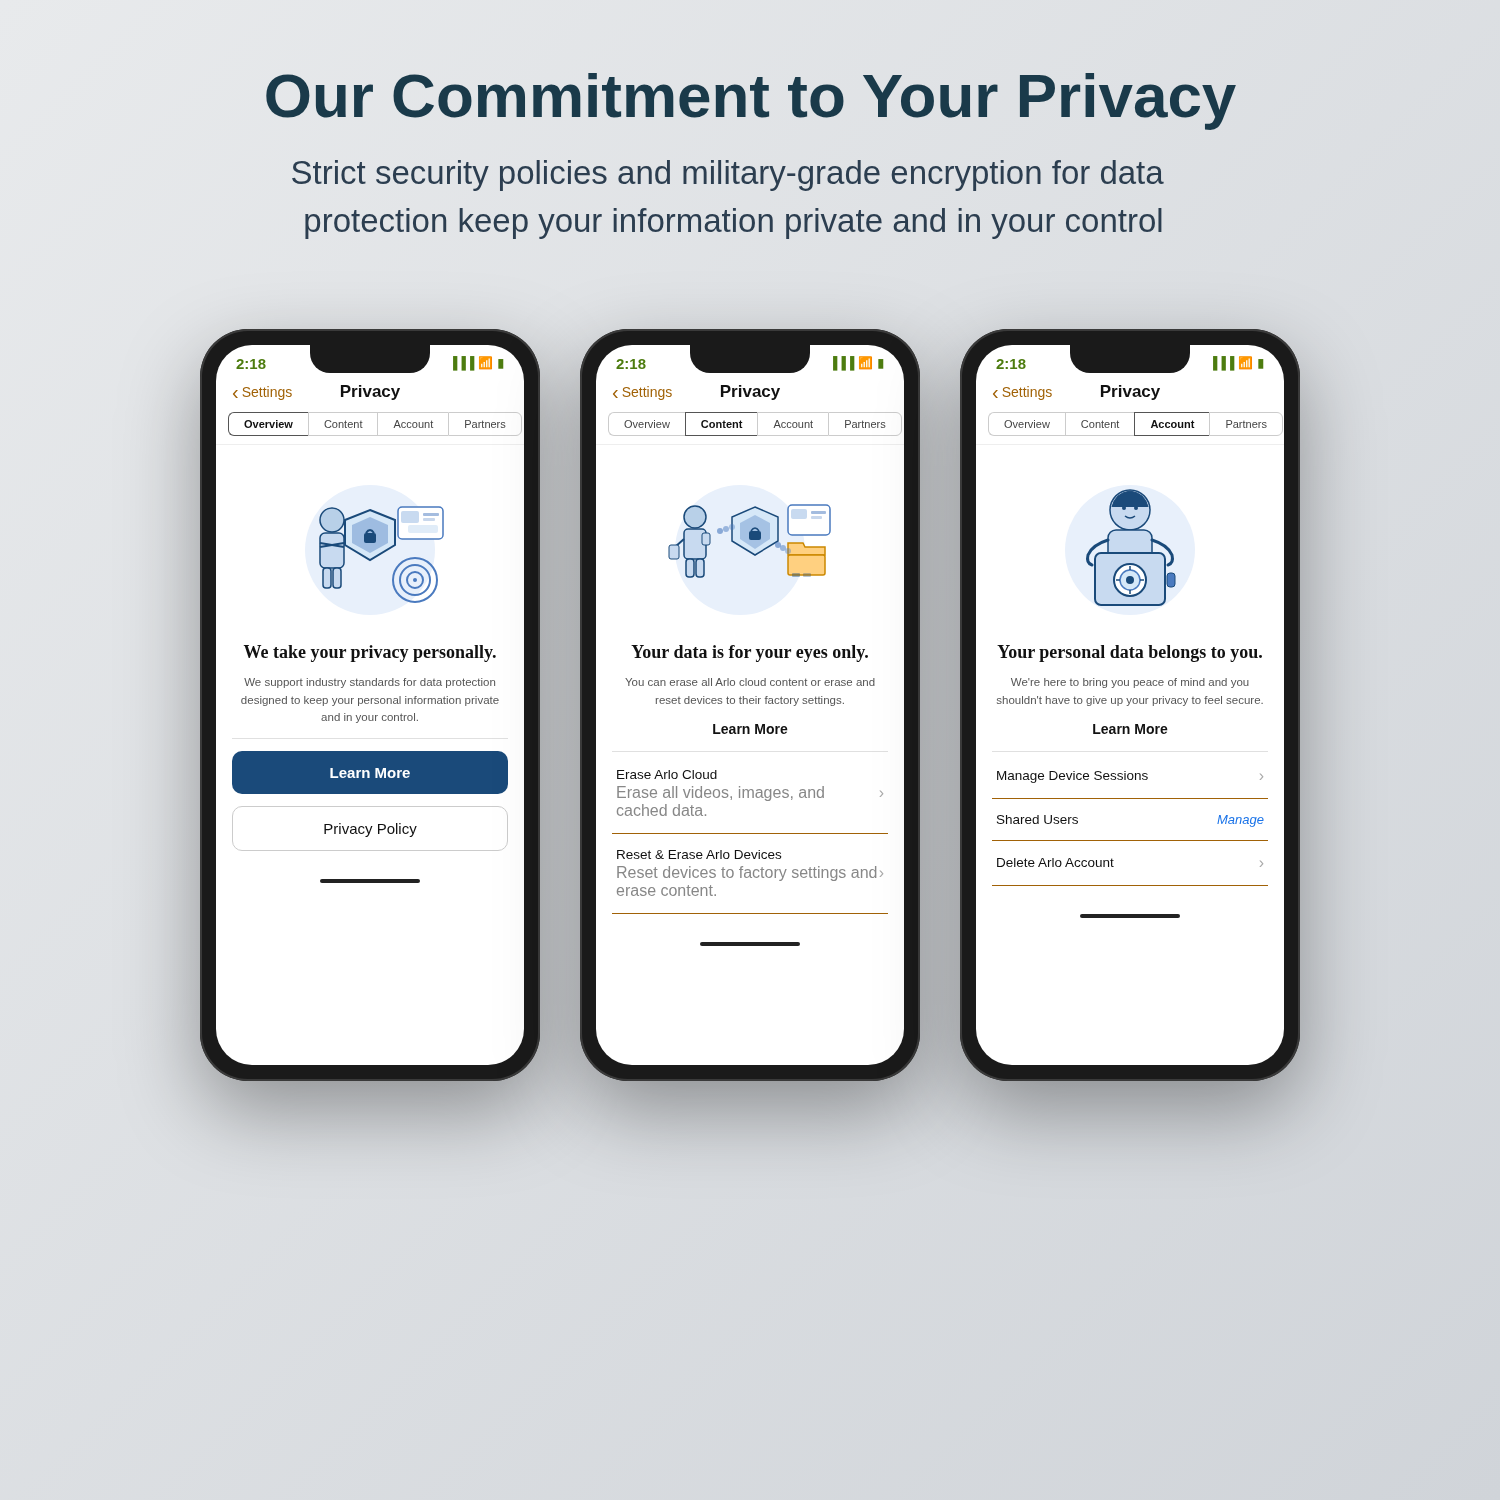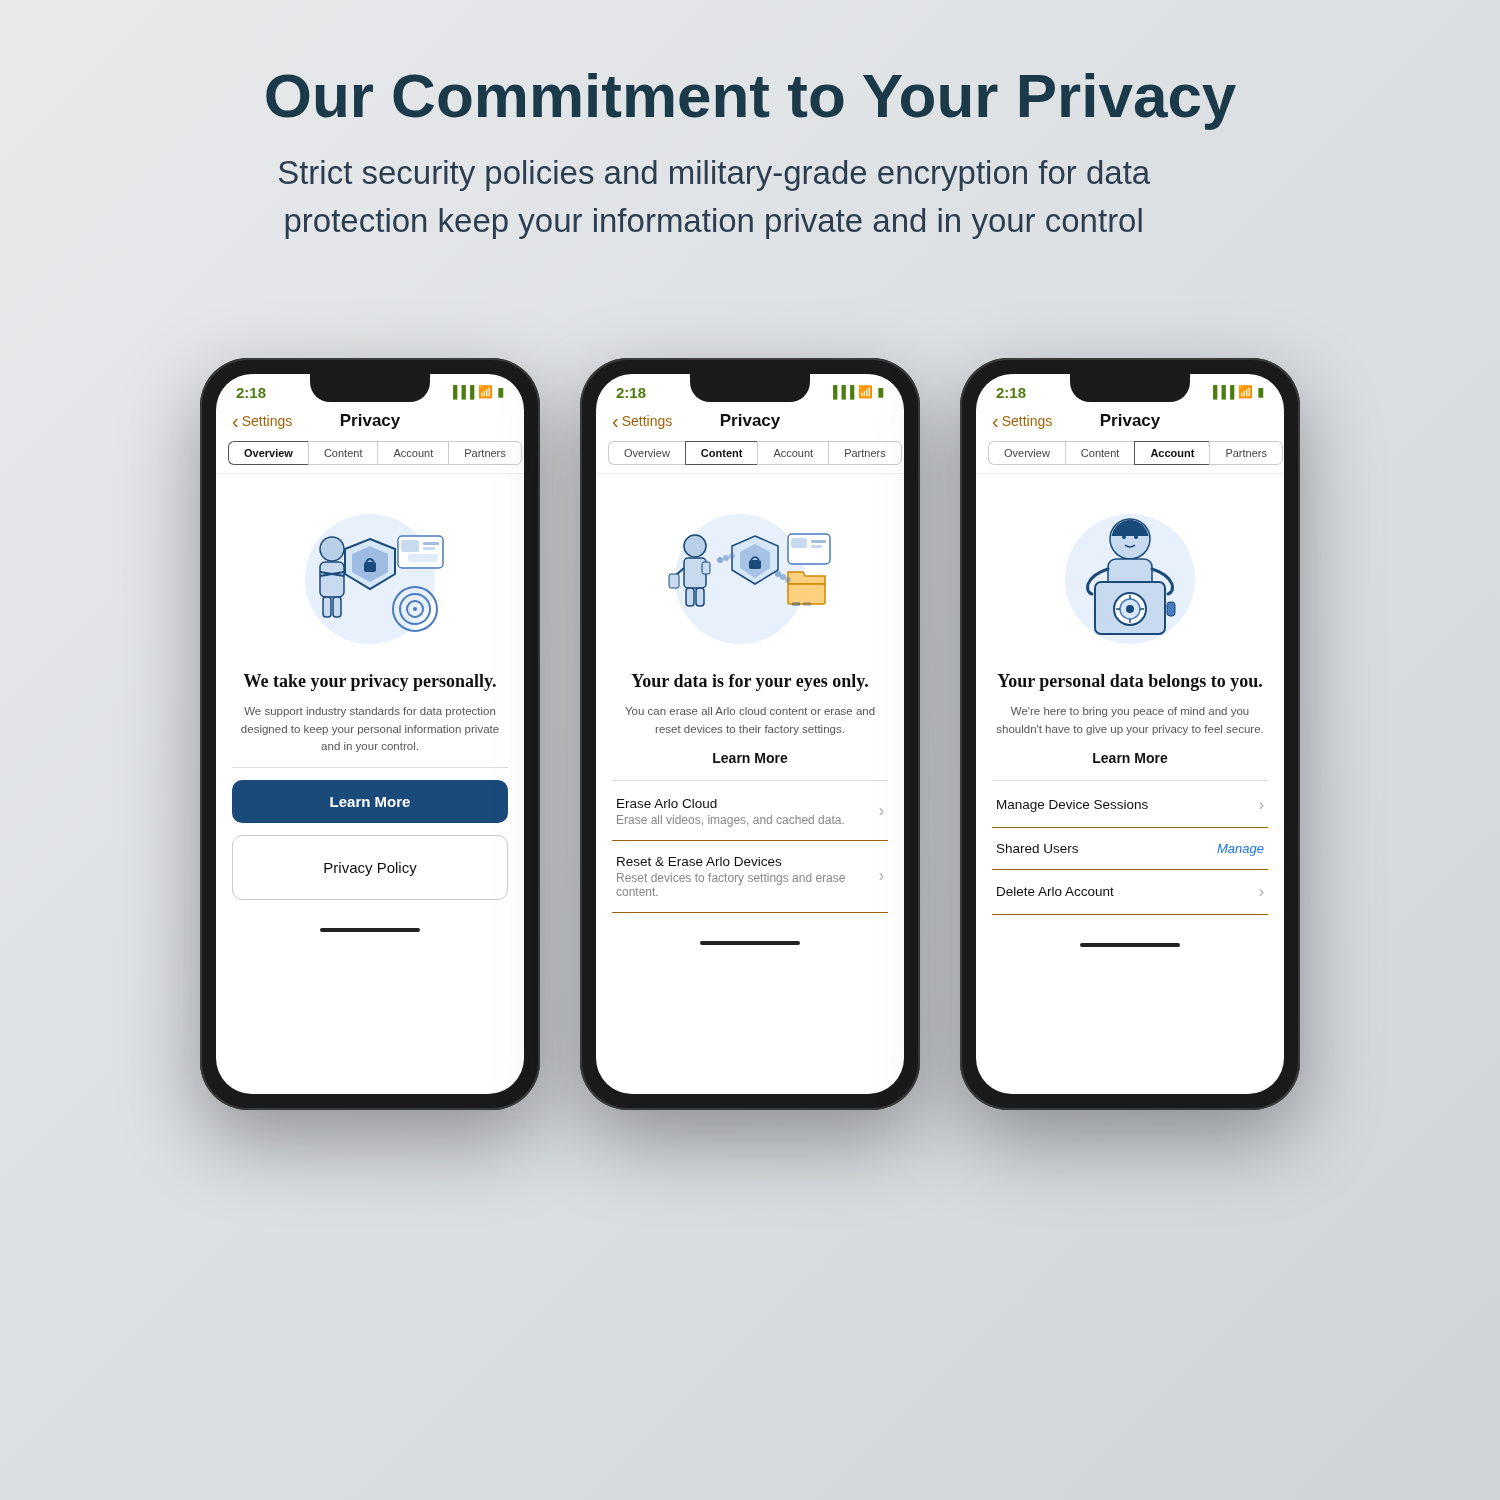--- a/index.html
+++ b/index.html
@@ -9,22 +9,22 @@
       min-height: 1500px;
       width: 1500px;
       display: flex;
       flex-direction: column;
       align-items: center;
       padding: 60px 40px 40px;
     }
 
     
     .header {
-      text-align: center;
-      margin-bottom: 93px;
+      text-align: right;
+      margin-bottom: 64px;
     }
     .header h1 {
       font-size: 62px;
       font-weight: 800;
       color: #1a3a4a;
       line-height: 1.15;
       margin-bottom: 18px;
     }
     .header p {
       font-size: 33px;
@@ -187,21 +187,21 @@
       border-radius: 10px;
       font-size: 15px;
       font-weight: 600;
       text-align: center;
       margin-bottom: 10px;
       cursor: pointer;
     }
     .btn-secondary {
       display: block;
       width: 100%;
-      padding: 23px;
+      padding: 13px;
       background: #fff;
       color: #111;
       border: 1.5px solid #ccc;
       border-radius: 10px;
       font-size: 15px;
       font-weight: 500;
       text-align: center;
       cursor: pointer;
       margin-top: 12px;
     }
@@ -209,21 +209,21 @@
     
     .list-item {
       display: flex;
       justify-content: space-between;
       align-items: center;
       padding: 13px 4px;
       border-bottom: 1px solid #a16207;
     }
     .list-item-left {}
     .list-item-title { font-size: 13.5px; color: #111; font-weight: 400; }
-    .list-item-subtitle { font-size: 12px; color: #888; margin-top: 2px; }
+    .list-item-subtitle { font-size: 16px; color: #888; margin-top: 2px; }
     .chevron { color: #aaa; font-size: 16px; }
     .manage-link { color: #1a73e8; font-size: 13px; font-weight: 500; font-style: italic; }
 
     
     .home-indicator {
       display: flex;
       justify-content: center;
       padding: 12px 0 6px;
     }
     .home-bar {

